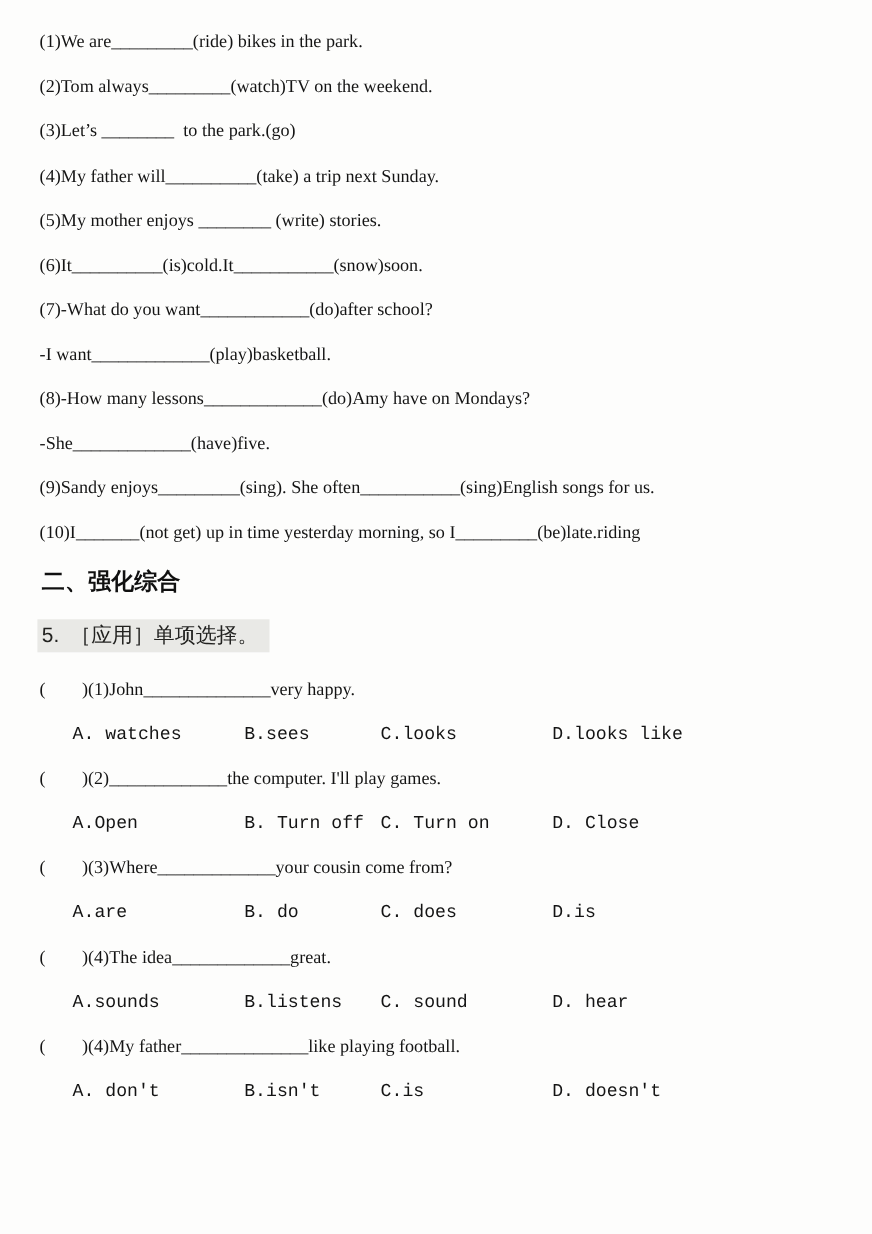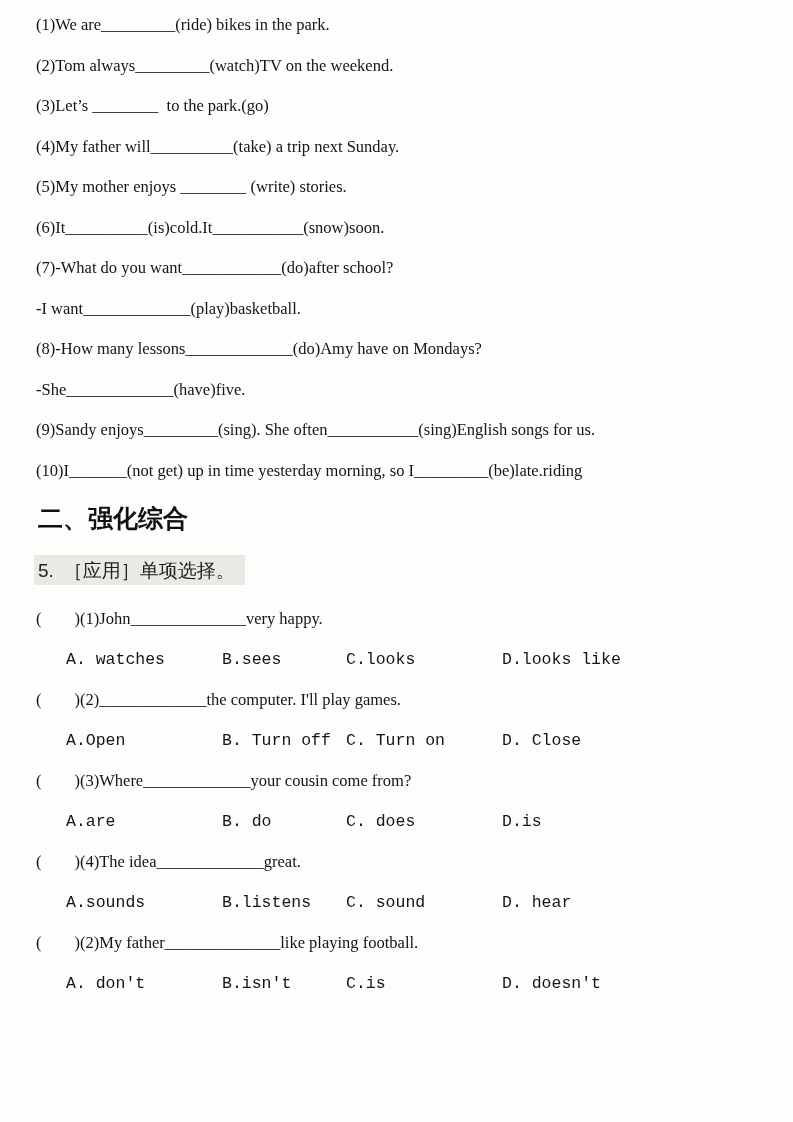--- a/index.html
+++ b/index.html
@@ -10,31 +10,31 @@
   .page {
     position: relative;
     width: 793px;
     height: 1122px;
     background: #fdfdfc;
     overflow: hidden;
     font-family: "Liberation Serif", serif;
     font-size: 16.5px;
     color: #141414;
     box-sizing: border-box;
-    padding: 17px 20px 0 36px;
+    padding: 30px 20px 0 36px;
   }
   .fib-line {
     line-height: 1;
     margin-bottom: 24px;
     white-space: pre;
   }
   .section-heading {
     font-family: "Liberation Sans", sans-serif;
     font-weight: 700;
-    font-size: 25px;
+    font-size: 21px;
     line-height: 1.2;
     margin: 0 0 0 2px;
     color: #101010;
   }
   .exercise-heading {
     margin: 22px 0 26px -2px;
     font-family: "Liberation Sans", sans-serif;
     font-weight: 400;
     font-size: 19px;
     line-height: 1;
@@ -124,21 +124,21 @@
     <div class="mcq-prompt">(        )(4)The idea_____________great.</div>
     <div class="mcq-options">
       <span class="mcq-option">A.sounds</span>
       <span class="mcq-option">B.listens</span>
       <span class="mcq-option">C. sound</span>
       <span class="mcq-option">D. hear</span>
     </div>
   </div>
 
   <div class="mcq">
-    <div class="mcq-prompt">(        )(2)My father______________like playing football.</div>
+    <div class="mcq-prompt">(        )(4)My father______________like playing football.</div>
     <div class="mcq-options">
       <span class="mcq-option">A. don't</span>
       <span class="mcq-option">B.isn't</span>
       <span class="mcq-option">C.is</span>
       <span class="mcq-option">D. doesn't</span>
     </div>
   </div>
 
 
 </div>

